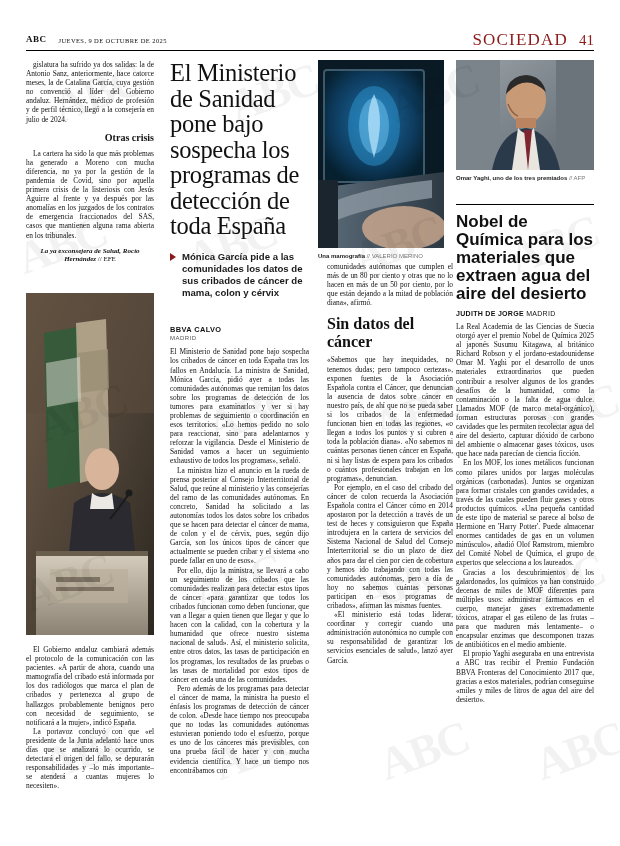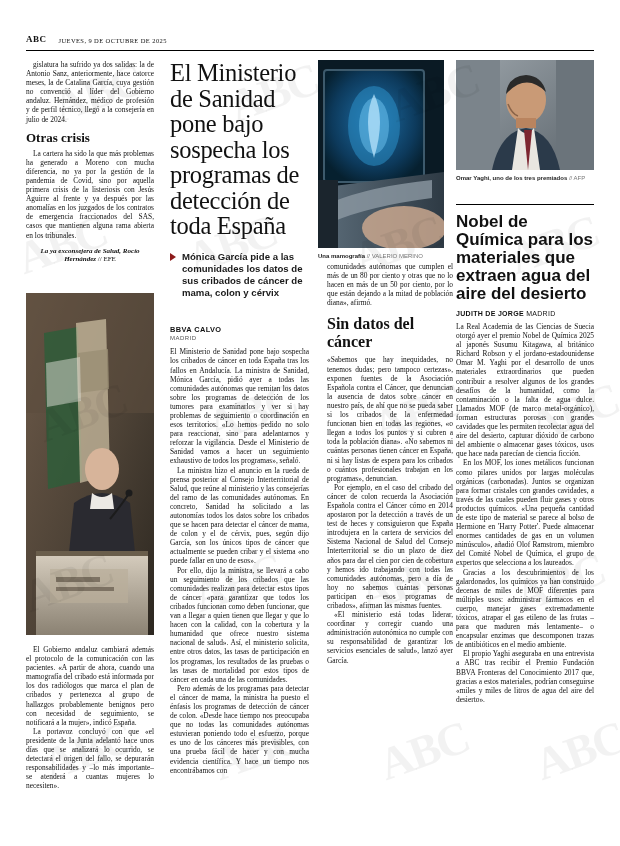--- a/index.html
+++ b/index.html
@@ -54,21 +54,21 @@
   .col{position:absolute;}
   .col1{left:26px;top:60px;width:128px;}
   .col2{left:170px;top:60px;width:139px;}
   .col3{left:327px;top:262px;width:126px;}
 
   p{margin:0 0 0 0;text-align:justify;font-size:7.4px;line-height:9.1px;
     text-indent:7px;hyphens:auto;}
   p.noind{text-indent:0;}
   .sub-head{
     font-family:"Liberation Serif", serif;
-    font-weight:bold;font-size:13px;line-height:14px;margin:7px 0 4px 0;
+    font-weight:bold;font-size:10px;line-height:14px;margin:7px 0 4px 0;text-align:right;
   }
   .byline-small{
     font-size:7px;line-height:8.6px;text-align:center;font-style:italic;
     font-weight:bold;margin-top:7px;
   }
   .byline-small .ag{font-style:normal;font-weight:normal;}
 
   
   .headline{
     font-family:"Liberation Serif", serif;
@@ -126,20 +126,24 @@
     font-size:17px;line-height:18px;font-weight:bold;margin:8px 0 7px 0;
   }
   .thin-rule{border-top:1px solid #000;margin:6px 0 5px 0;}
 </style>
 </head>
 <body>
 
 <div class="masthead">
   <span class="mh-abc">ABC</span>
   <span class="mh-date">JUEVES, 9 DE OCTUBRE DE 2025</span>
+  <span class="mh-right">
+    <span class="mh-section">SOCIEDAD</span>
+    <span class="mh-page">41</span>
+  </span>
 </div>
 <div class="rule"></div>
 
 <div class="col col1">
   <p>gislatura ha sufrido ya dos salidas: la de Antonio Sanz, anteriormente, hace catorce meses, la de Catalina García, cuya gestión no convenció al líder del Gobierno andaluz. Hernández, médico de profesión y de perfil técnico, llegó a la consejería en julio de 2024.</p>
   <div class="sub-head">Otras crisis</div>
   <p>La cartera ha sido la que más problemas ha generado a Moreno con mucha diferencia, no ya por la gestión de la pandemia de Covid, sino por aquella primera crisis de la listeriosis con Jesús Aguirre al frente y ya después por las anomalías en los juzgados de los contratos de emergencia fraccionados del SAS, casos que mantienen alguna rama abierta en los tribunales.</p>
   <div class="byline-small">
     <span>La ya exconsejera de Salud, Rocío Hernández</span>
     <span class="ag">// EFE</span>

